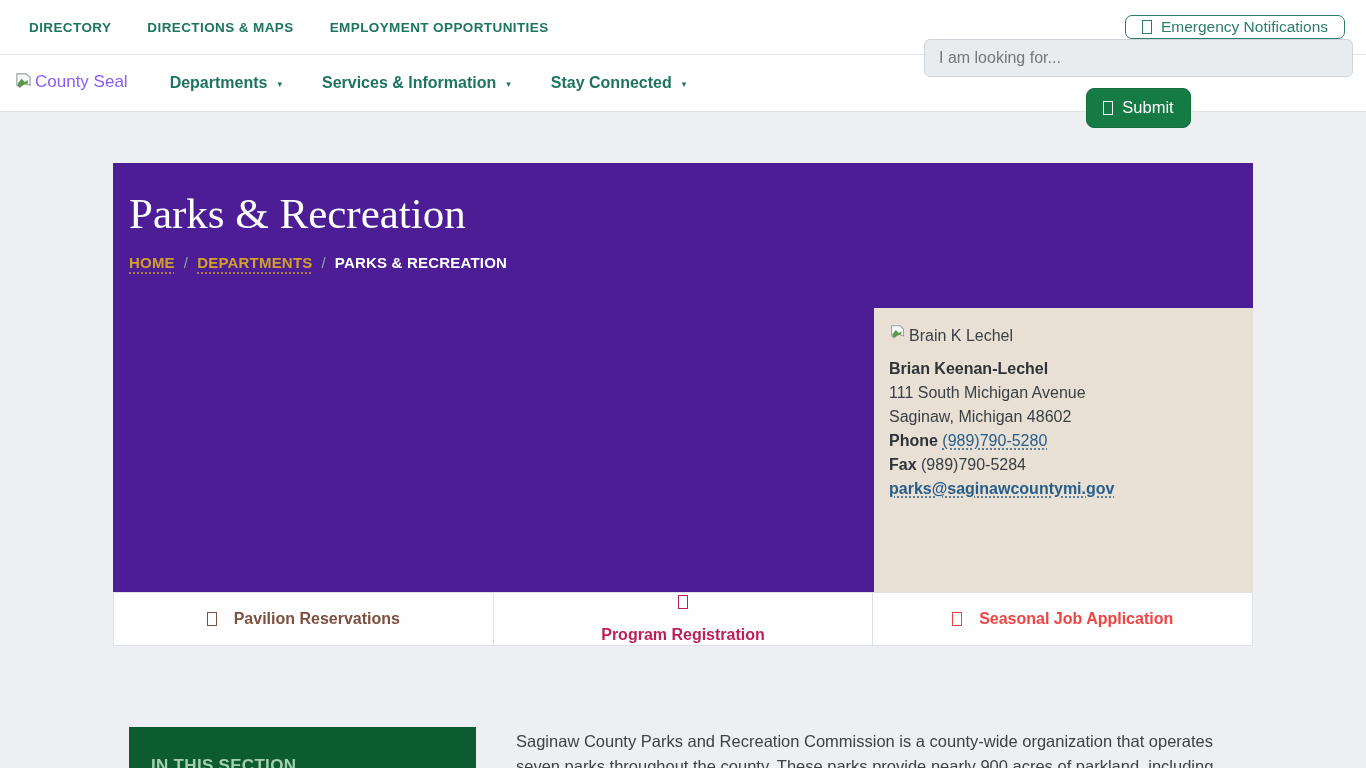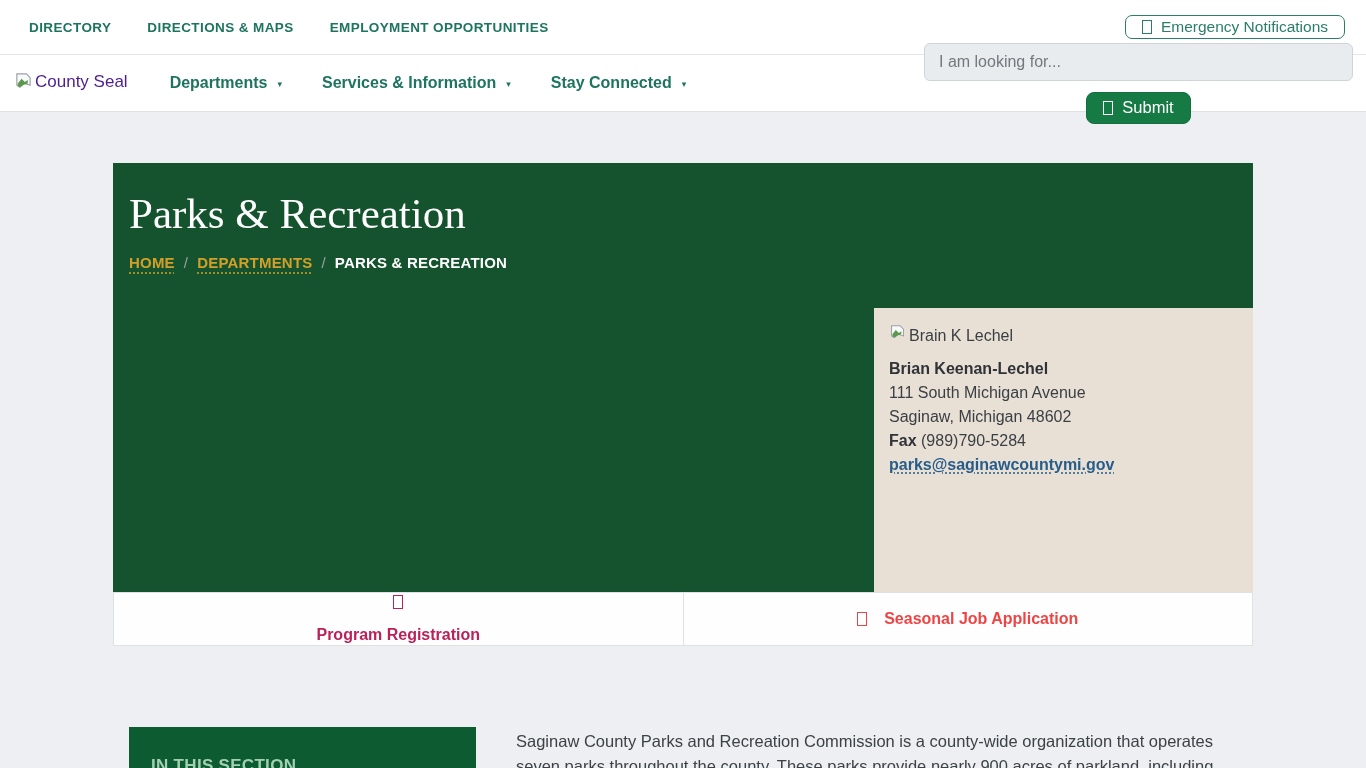--- a/index.html
+++ b/index.html
@@ -31,44 +31,44 @@
   .tofu {
     display:inline-block; width:10px; height:14px;
     border:1.3px solid currentColor; flex:0 0 auto;
   }
   
   .navbar {
     height:57px; background:#ffffff; border-bottom:1px solid #dee2e6;
     display:flex; align-items:center; padding:0 13px 0 14px;
   }
   .brand { display:flex; align-items:flex-start; gap:2px; cursor:pointer; }
-  .brand-alt { font-size:17px; color:#4c1d95; }
+  .brand-alt { font-size:17px; color:#8b5cf6; }
   .nav-menus { display:flex; gap:40px; margin-left:42px; }
   .nav-menu {
     color:#1d7460; font-size:16px; font-weight:600; cursor:pointer;
     display:flex; align-items:center; gap:10px;
   }
   .caret { font-size:9px; position:relative; top:1px; }
   .search-wrap { margin-left:auto; display:flex; align-items:center; gap:11px;flex-direction:column; }
   .search-input {
     width:429px; height:38px; background:#e9ecef; border:1px solid #ced4da;
     border-radius:6px; padding:0 14px; font-size:16px; color:#495057;
     font-family:inherit;
   }
   .search-input::placeholder { color:#72787e; }
   .btn-submit {
     background:#157a43; color:#ffffff; border:1px solid #13703d;
-    height:32px; padding:0 16px; border-radius:8px; font-size:16.5px;
+    height:40px; padding:0 16px; border-radius:8px; font-size:16.5px;
     display:flex; align-items:center; gap:9px; cursor:pointer; font-family:inherit;
   }
   
   .container { width:1140px; margin:0 auto; }
   .main { padding-top:51px; }
   .hero {
-    position:relative; background:#14532d; height:429px; padding:20px 16px;
+    position:relative; background:#4c1d95; height:429px; padding:20px 16px;
   }
   .hero-title {
     font-family:"Liberation Serif","DejaVu Serif",serif; font-weight:400;
     color:#ffffff; font-size:43px; line-height:1.45; margin-bottom:9px;
   }
   .breadcrumb { display:flex; align-items:center; gap:9px; font-size:15px; font-weight:700; letter-spacing:.2px; }
   .crumb-link { color:#d2a02a; text-decoration:underline dotted; text-underline-offset:4px; cursor:pointer; }
   .crumb-sep { color:#9aa0a6; font-weight:400; }
   .crumb-current { color:#ffffff; }
   
@@ -175,30 +175,38 @@
               <path d="M3 2 h10 l4 4 v8 l-6 -2 -5 4 -3 -2 z" fill="#f8f9fa" stroke="#9aa0a6" stroke-width="1.2"></path>
               <path d="M4 12 l4 -5 3.5 3.5 3 -2 v3.5 l-4.5 1.5 -3.5 2.5 -2.5 -1.5 z" fill="#5b9a4a"></path>
             </svg>
           </span>
           <span class="photo-alt">Brain K Lechel</span>
         </div>
         <div class="card-name">Brian Keenan-Lechel</div>
         <div>111 South Michigan Avenue</div>
         <div>Saginaw, Michigan 48602</div>
         <div>
+          <span class="label-bold">Phone</span>
+          <a class="card-link">(989)790-5280</a>
+        </div>
+        <div>
           <span class="label-bold">Fax</span>
           <span>(989)790-5284</span>
         </div>
         <div>
           <a class="card-link card-email">parks@saginawcountymi.gov</a>
         </div>
       </div>
     </div>
 
     <div class="action-row">
+      <button class="action-btn btn-pavilion">
+        <span class="tofu"></span>
+        <span>Pavilion Reservations</span>
+      </button>
       <button class="action-btn btn-program">
         <span class="tofu"></span>
         <span>Program Registration</span>
       </button>
       <button class="action-btn btn-seasonal">
         <span class="tofu"></span>
         <span>Seasonal Job Application</span>
       </button>
     </div>
 

